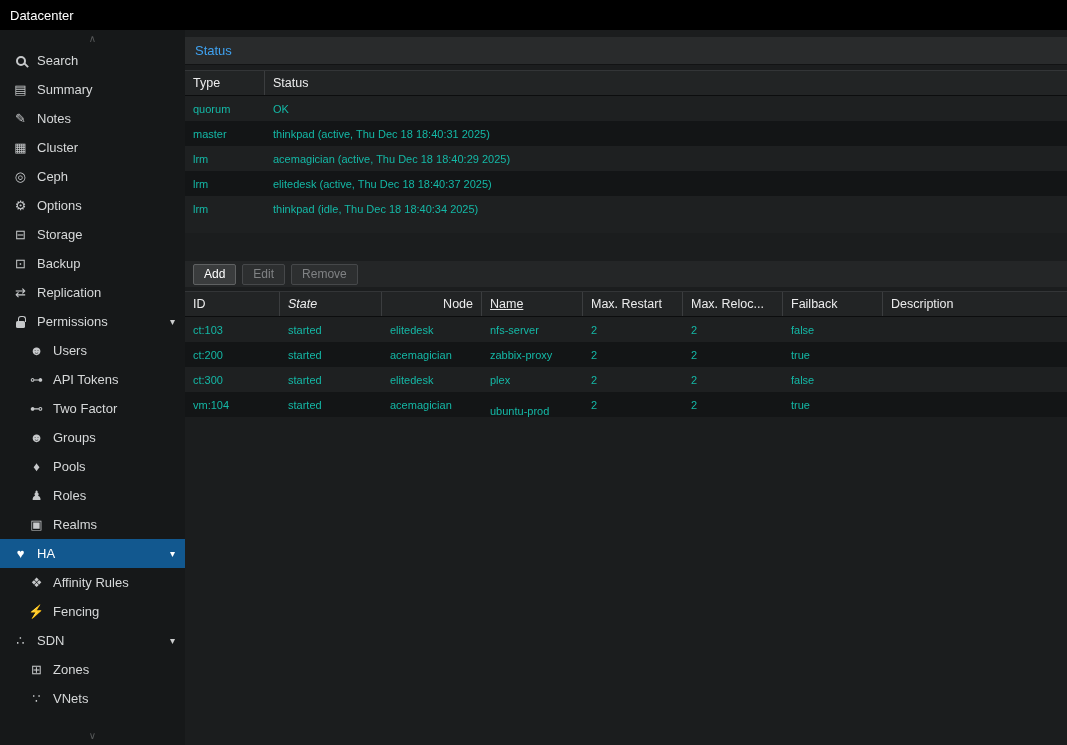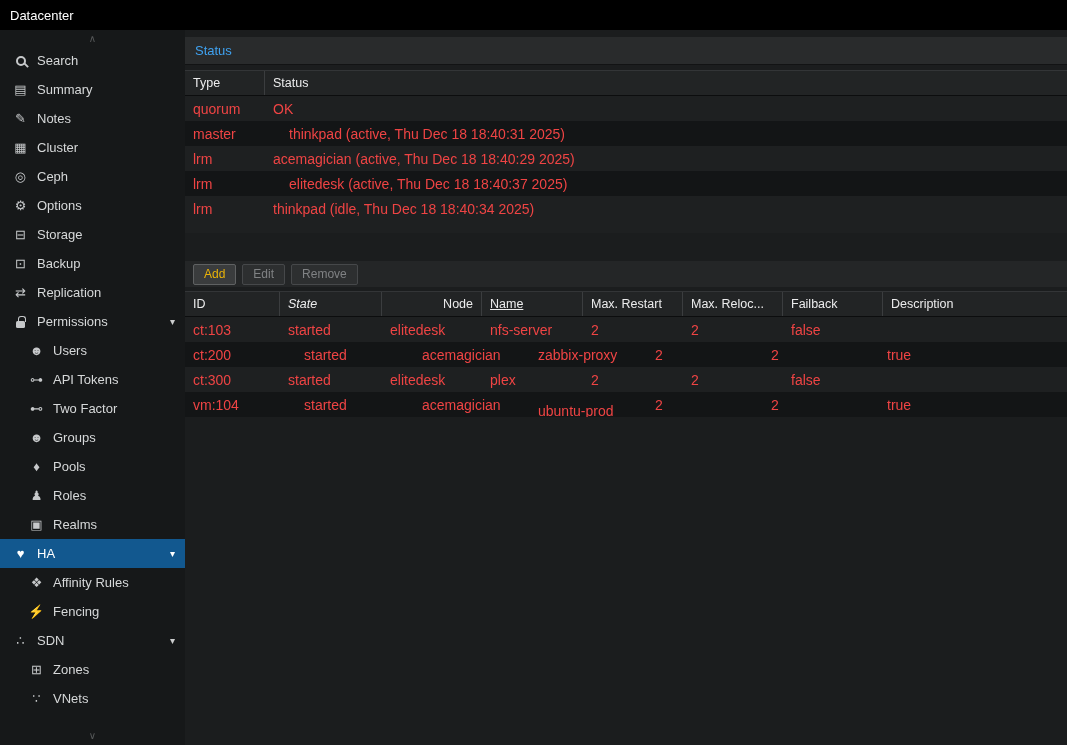--- a/index.html
+++ b/index.html
@@ -35,30 +35,30 @@
   .lock { position: relative; display: inline-block; width: 9px; height: 7px; background: #c6c8ca; border-radius: 1.5px; margin-top: 5px; }
   .lock::before { content: ""; position: absolute; top: -5px; left: 1.5px; width: 6px; height: 5px; border: 1.5px solid #c6c8ca; border-bottom: none; border-radius: 3px 3px 0 0; }
 
   
   .content { flex: 1; display: flex; flex-direction: column; background: #1b1d1e; min-width: 0; }
   .spacer7 { height: 7px; } .gap5 { height: 5px; } .gap28 { height: 28px; } .gap4 { height: 4px; }
   .sect-hdr { height: 28px; background: #292b2c; display: flex; align-items: center; padding: 0 10px; font-size: 13px; border-bottom: 1px solid #121314; }
   .sect-hdr span { color: var(--accent); }
 
   .toolbar { height: 26px; background: #242627; display: flex; align-items: center; padding: 0 8px; gap: 6px; }
-  .btn { font-family: inherit; font-size: 12px; color: #eab308; background: #3a3c3d; border: 1px solid #5f6162; border-radius: 2px; padding: 2px 10px; height: 21px; line-height: 15px; cursor: pointer; }
+  .btn { font-family: inherit; font-size: 12px; color: #ffffff; background: #3a3c3d; border: 1px solid #5f6162; border-radius: 2px; padding: 2px 10px; height: 21px; line-height: 15px; cursor: pointer; }
   .btn.disabled { color: #808284; background: #2d2f30; border-color: #46484a; cursor: default; }
 
   .grid { width: 100%; }
   .grid-hdr { display: flex; background: #222425; border-top: 1px solid #333537; border-bottom: 1px solid #0c0d0e; font-size: 12.5px; color: #ececed; }
   .hcell { padding: 5px 8px; border-right: 1px solid #3b3d3f; white-space: nowrap; overflow: hidden; cursor: pointer; }
   .hcell:last-child { border-right: none; }
-  .grid-row { display: flex; height: 25px; font-size: 14px; color: #ef4444; cursor: pointer; }
+  .grid-row { display: flex; height: 25px; font-size: 11px; color: #14b8a6; cursor: pointer; }
   .grid-row.odd { background: #1e2021; }
-  .grid-row.even { background: #131516; gap: 16px; }
+  .grid-row.even { background: #131516; }
   .cell { padding: 0 8px; display: flex; align-items: center; white-space: nowrap; overflow: hidden; }
   .stripe { height: 12px; background: #1e2021; }
 </style>
 </head>
 <body style="--accent: #3fa2f0; --sel: #12588f;">
 
 <div class="topbar">
   <span>Datacenter</span>
 </div>
 

